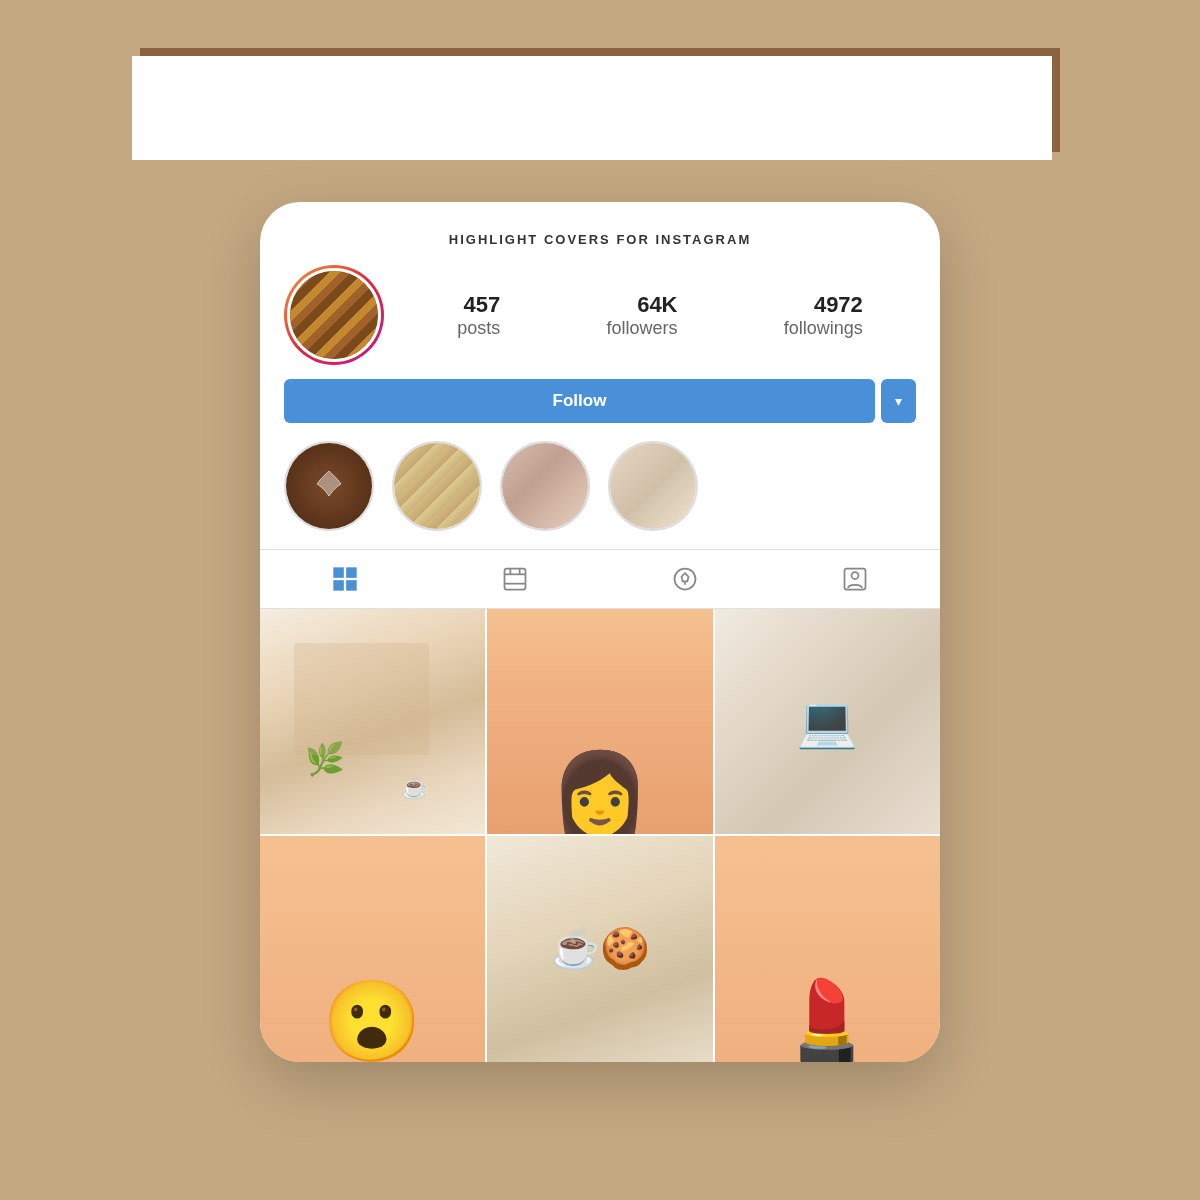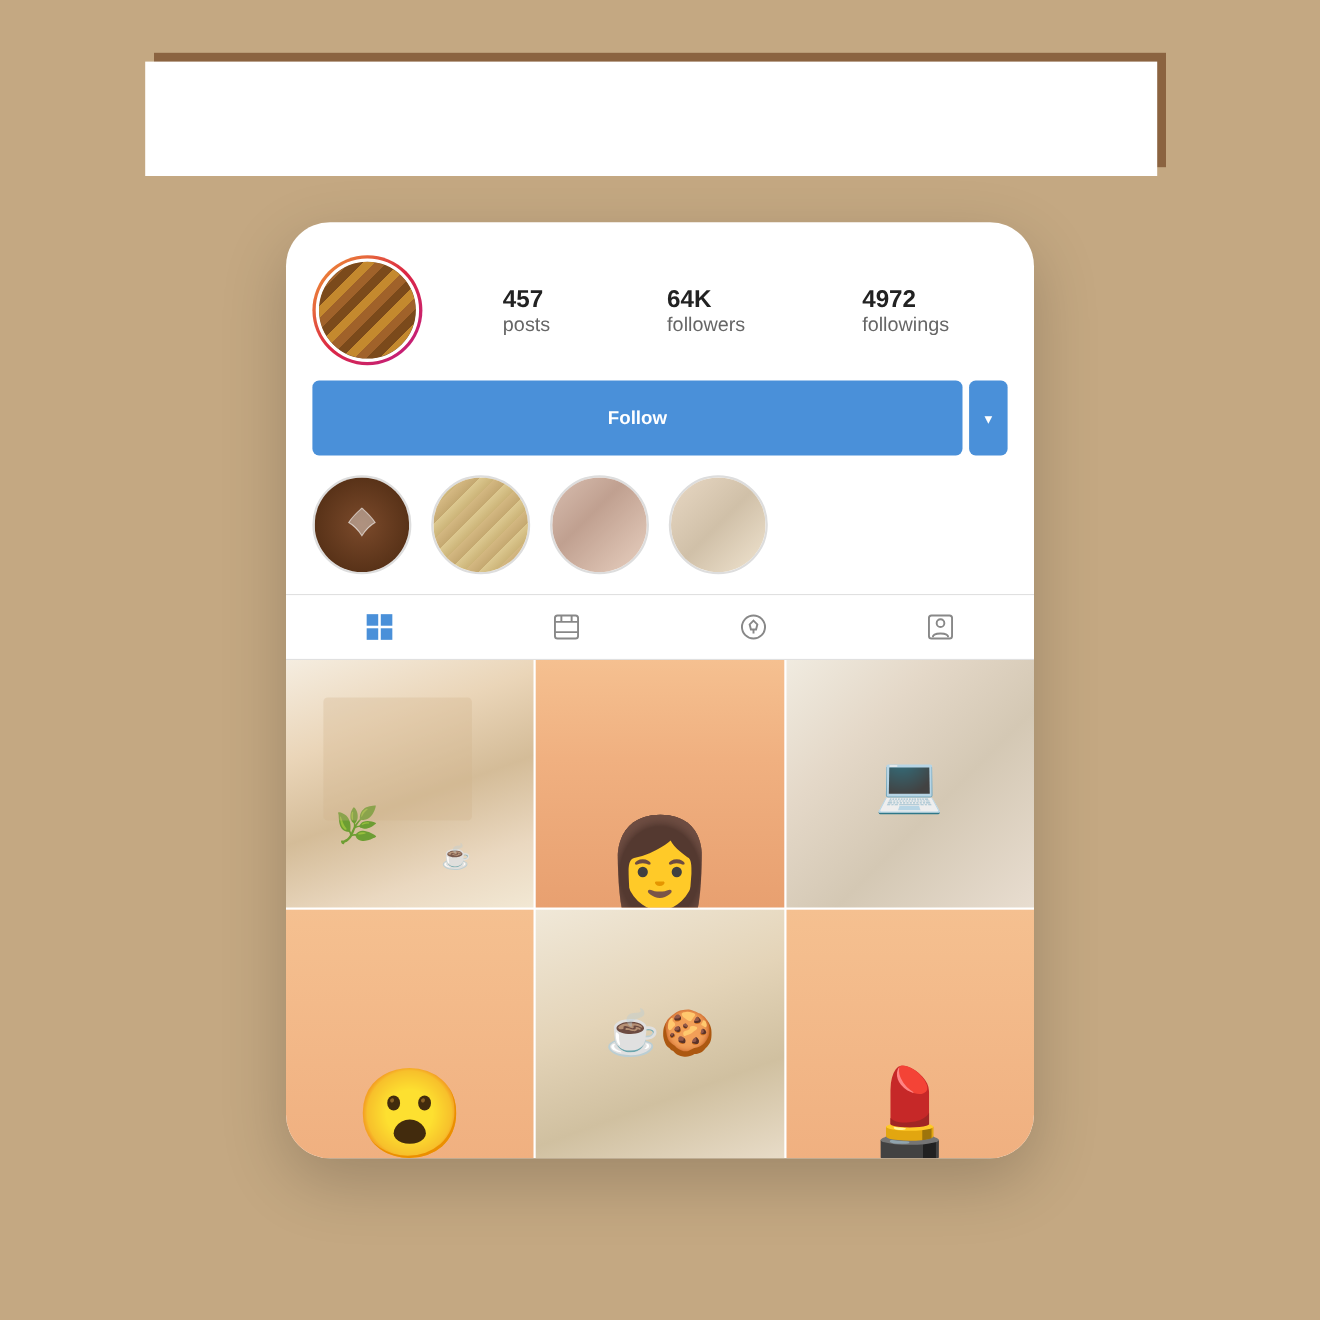--- a/index.html
+++ b/index.html
@@ -105,21 +105,21 @@
       border-radius: 50%;
     }
 
     .stats-container {
       display: flex;
       flex: 1;
       justify-content: space-around;
       margin-left: 20px;
     }
     .stat-item {
-      text-align: left;
+      text-align: right;
     }
     .stat-number {
       font-size: 22px;
       font-weight: 700;
       color: #222;
       display: block;
     }
     .stat-label {
       font-size: 18px;
       color: #666;
@@ -131,21 +131,21 @@
       padding: 0 24px;
       margin-bottom: 18px;
       gap: 6px;
     }
     .follow-btn {
       flex: 1;
       background: #4A90D9;
       color: white;
       border: none;
       border-radius: 6px;
-      padding: 24px;
+      padding: 12px;
       font-size: 17px;
       font-weight: 600;
       cursor: pointer;
       text-align: center;
     }
     .dropdown-btn {
       background: #4A90D9;
       color: white;
       border: none;
       border-radius: 6px;
@@ -279,20 +279,21 @@
   </style>
 </head>
 <body>
 
 <div class="header-banner">
   <h1 class="header-title">STYLE UP YOUR IG PROFILE!</h1>
 </div>
 
 <div class="phone-mockup">
 
+  <div class="ig-header-label">HIGHLIGHT COVERS FOR INSTAGRAM</div>
 
   <div class="profile-stats-row">
     <div class="avatar-circle">
       <div class="avatar-inner">
         <div class="avatar-pattern"></div>
       </div>
     </div>
     <div class="stats-container">
       <div class="stat-item">
         <span class="stat-number">457</span>

